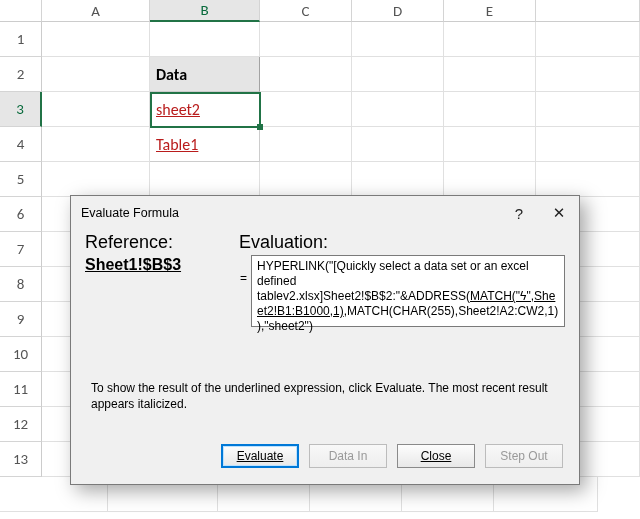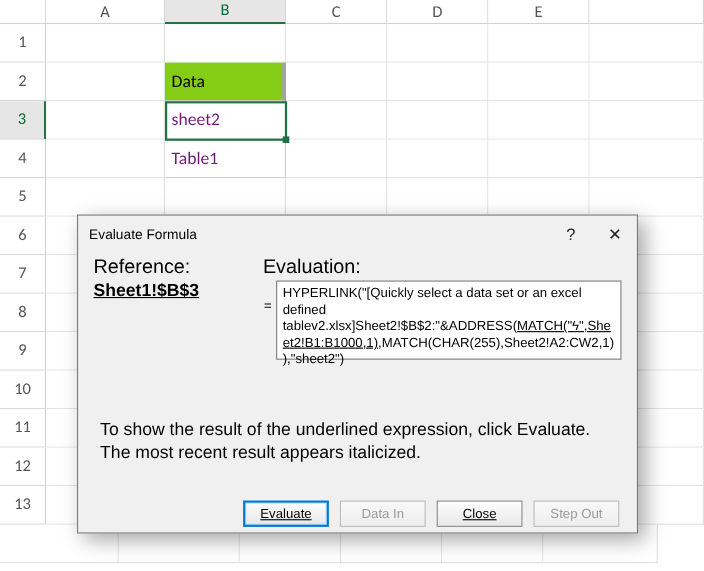--- a/index.html
+++ b/index.html
@@ -75,27 +75,28 @@
   .cA { width: 108px; }
   .cB { width: 110px; }
   .cC { width: 92px; }
   .cD { width: 92px; }
   .cE { width: 92px; }
   .cF { width: 104px; }
   .r { height: 35px; }
   .r1 { height: 35px; }
 
   .hdrCell {
-    background: #84cc16;
-    font-weight: normal;
-    border-right: 4px solid #a3a3a3;
+    background: #e5e5e5;
+    font-weight: bold;
+    border-right: 1px solid #a3a3a3;
     border-bottom: 1px solid #ccc;
   }
   .linkCell {
-    color: #701a75;
+    color: #b91c1c;
+    text-decoration: underline;
     border-right: 1px solid #ccc;
     border-bottom: 1px solid #ccc;
   }
   .activeCell {
     position: absolute;
     left: 150px;
     top: 92px;
     width: 111px;
     height: 36px;
     border: 2px solid #217346;
@@ -156,21 +157,21 @@
     background: #fff;
     border: 1px solid #7a7a7a;
     padding: 3px 5px;
     font-size: 12px;
     line-height: 1.25;
     margin-top: 2px;
     overflow-wrap: break-word;
   }
   .evalbox .u { text-decoration: underline; }
   .hint {
-    font-size: 16px;
+    font-size: 12px;
     color: #000;
     margin-top: 54px;
     line-height: 1.3;
     padding: 0 6px;
   }
   .btnrow {
     display: flex;
     gap: 10px;
     justify-content: flex-end;
     margin-top: 32px;

